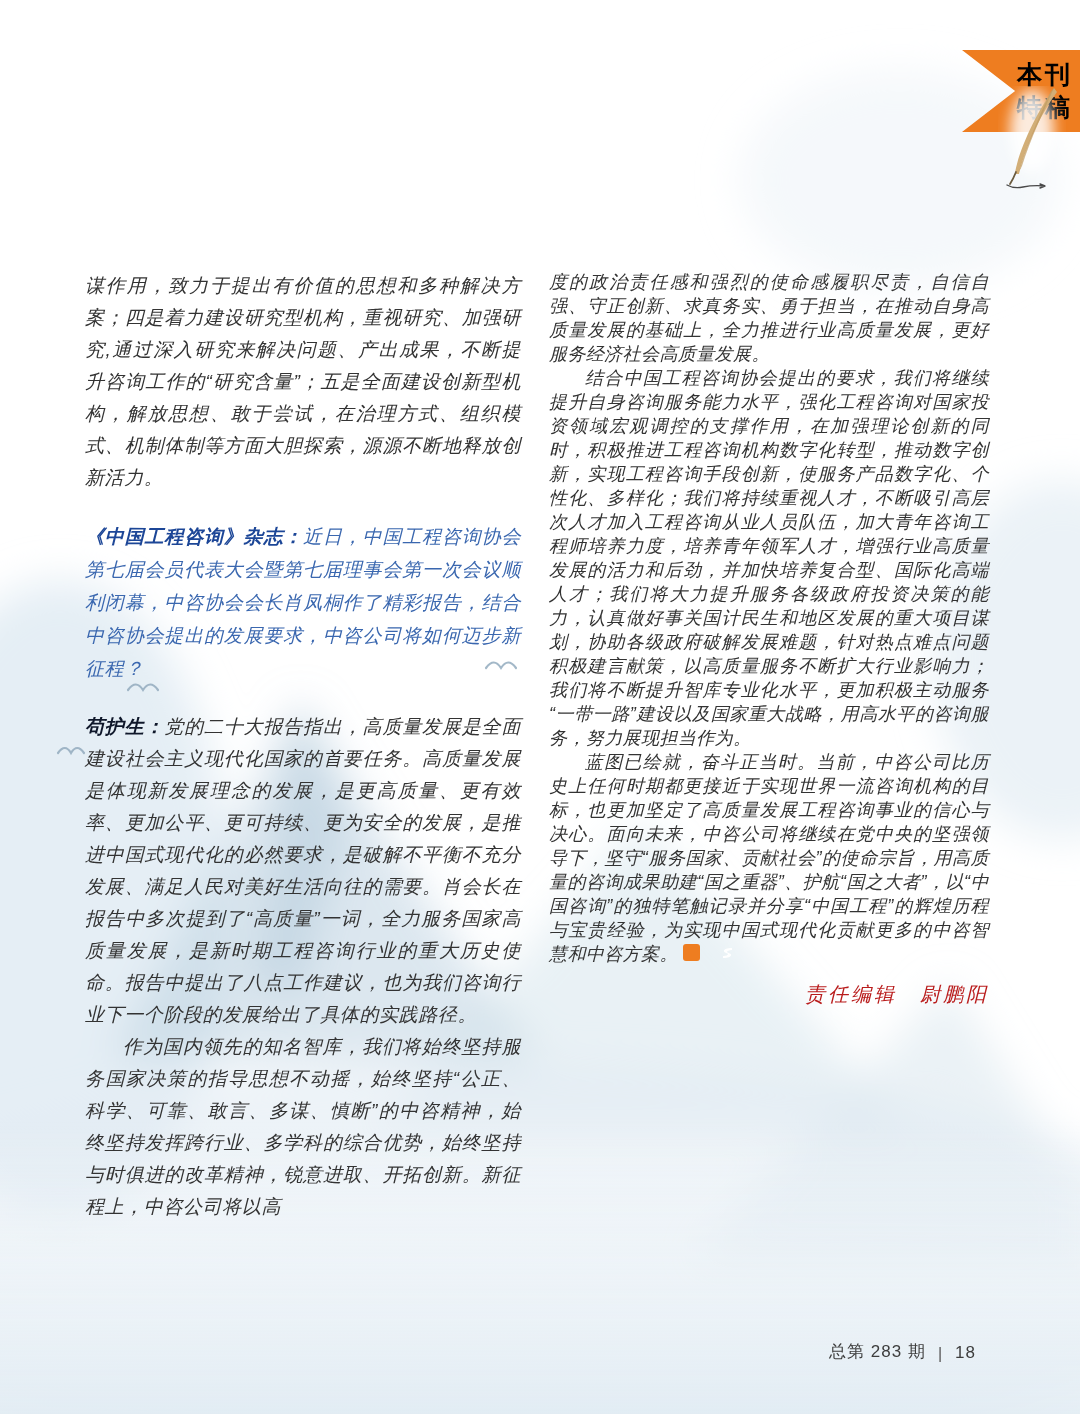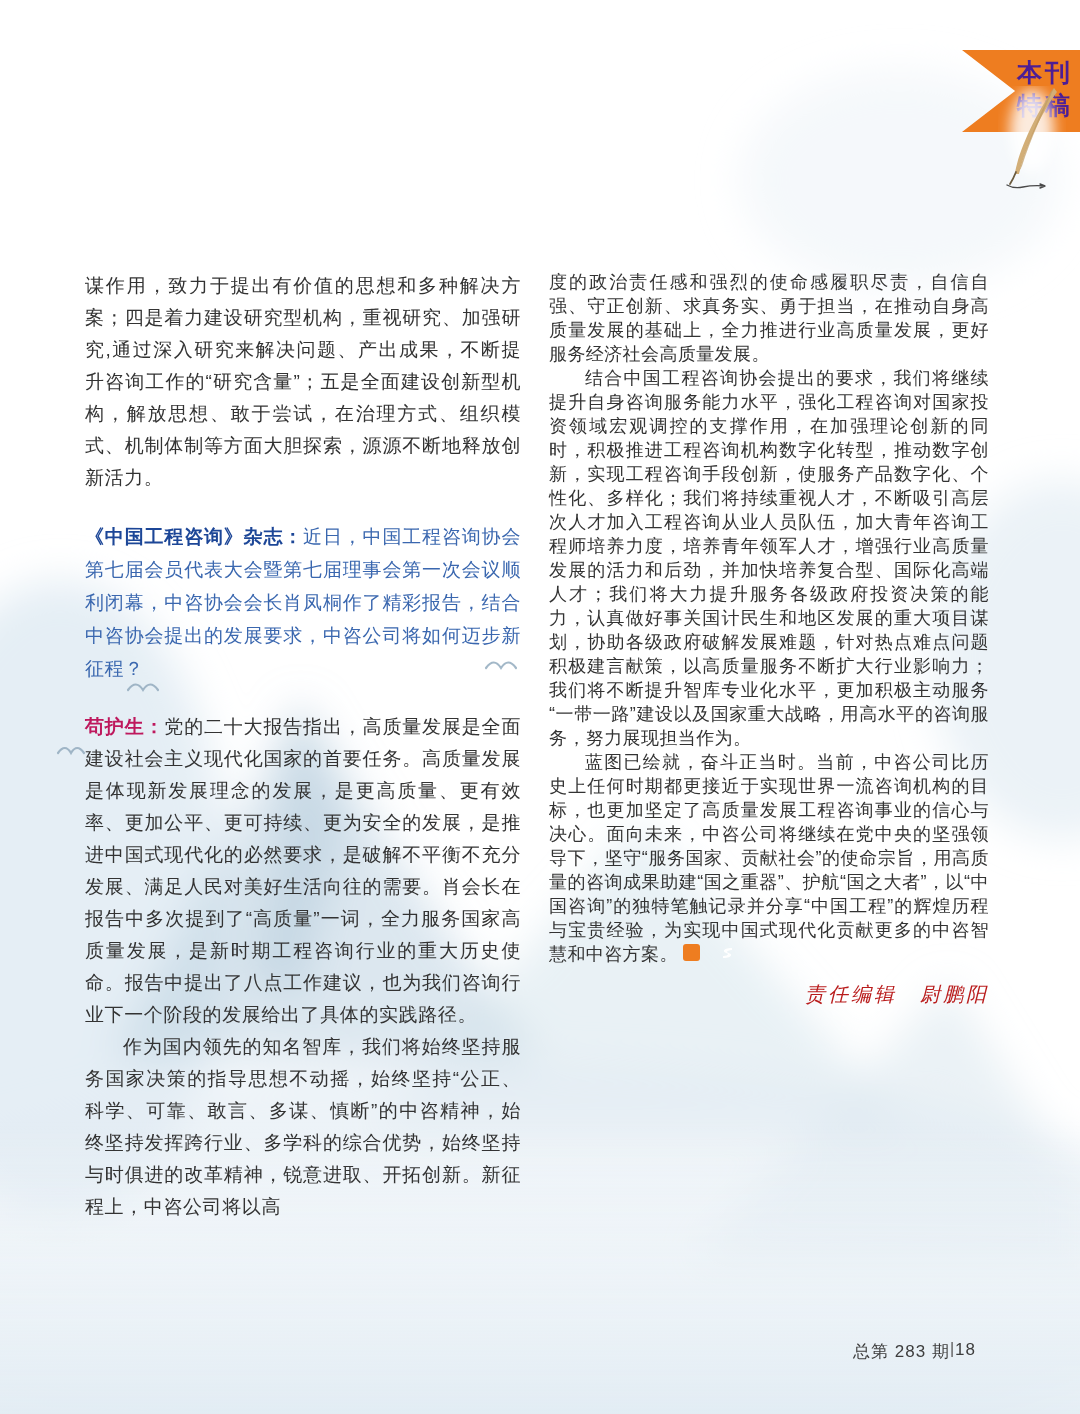--- a/index.html
+++ b/index.html
@@ -11,46 +11,46 @@
   
   .bg-art{position:absolute;left:0;top:0;width:1080px;height:1414px;z-index:0;pointer-events:none;}
   
   .banner{
     position:absolute;top:50px;right:0;width:118px;height:82px;z-index:3;
     clip-path:polygon(0% 0%,100% 0%,100% 100%,0% 100%,45% 50%);
     display:flex;flex-direction:column;justify-content:center;align-items:flex-end;
     padding-right:7px;box-sizing:border-box;
   }
   .banner span{
-    color:#4c1d95;font-weight:bold;font-size:25px;line-height:33px;letter-spacing:3px;font-family:Liberation Mono, monospace;
+    color:#000000;font-weight:bold;font-size:25px;line-height:33px;letter-spacing:3px;
   }
   .quill{position:absolute;top:86px;right:14px;width:68px;height:104px;z-index:4;}
   
   .col{position:absolute;top:270px;z-index:2;color:#333;text-align:justify;text-justify:inter-ideograph;word-break:break-all;}
   .col-left{left:85px;width:436px;font-size:19px;line-height:32px;letter-spacing:0.6px;}
   .col-right{left:549px;width:440px;font-size:18px;line-height:24px;letter-spacing:0.4px;}
-  .para{margin:0;}
+  .para{margin:0;font-style:italic;}
   .para.indent{text-indent:2em;}
   .question{margin:26px 0;line-height:33px;}
   .q-lead{font-weight:bold;}
-  .a-lead{font-weight:bold;color:#be185d;}
+  .a-lead{font-weight:bold;color:#0f172a;}
   
   .endmark{
     display:inline-block;width:17px;height:17px;border-radius:3px;vertical-align:-2px;margin-left:5px;
   }
   
   .editor{
     margin-top:16px;text-align:right;
     font-family:"DejaVu Serif","Liberation Serif",serif;font-style:italic;
     font-size:20px;letter-spacing:3px;color:#b91c1c;text-indent:0;
   }
   
   .footer{
     position:absolute;right:104px;top:1340px;z-index:2;
-    font-size:17px;color:#3d3d3d;letter-spacing:1px;display:flex;align-items:flex-start;
+    font-size:17px;color:#3d3d3d;letter-spacing:1px;display:flex;align-items:flex-end;gap:12px;
   }
   .footer .bar{color:#555;font-size:16px;}
 </style>
 </head>
 <body>
 
 <svg class="bg-art" viewBox="0 0 1080 1414" xmlns="http://www.w3.org/2000/svg">
   <defs>
     <filter id="soften" x="-40%" y="-40%" width="180%" height="180%">
       <feGaussianBlur stdDeviation="20"></feGaussianBlur>

